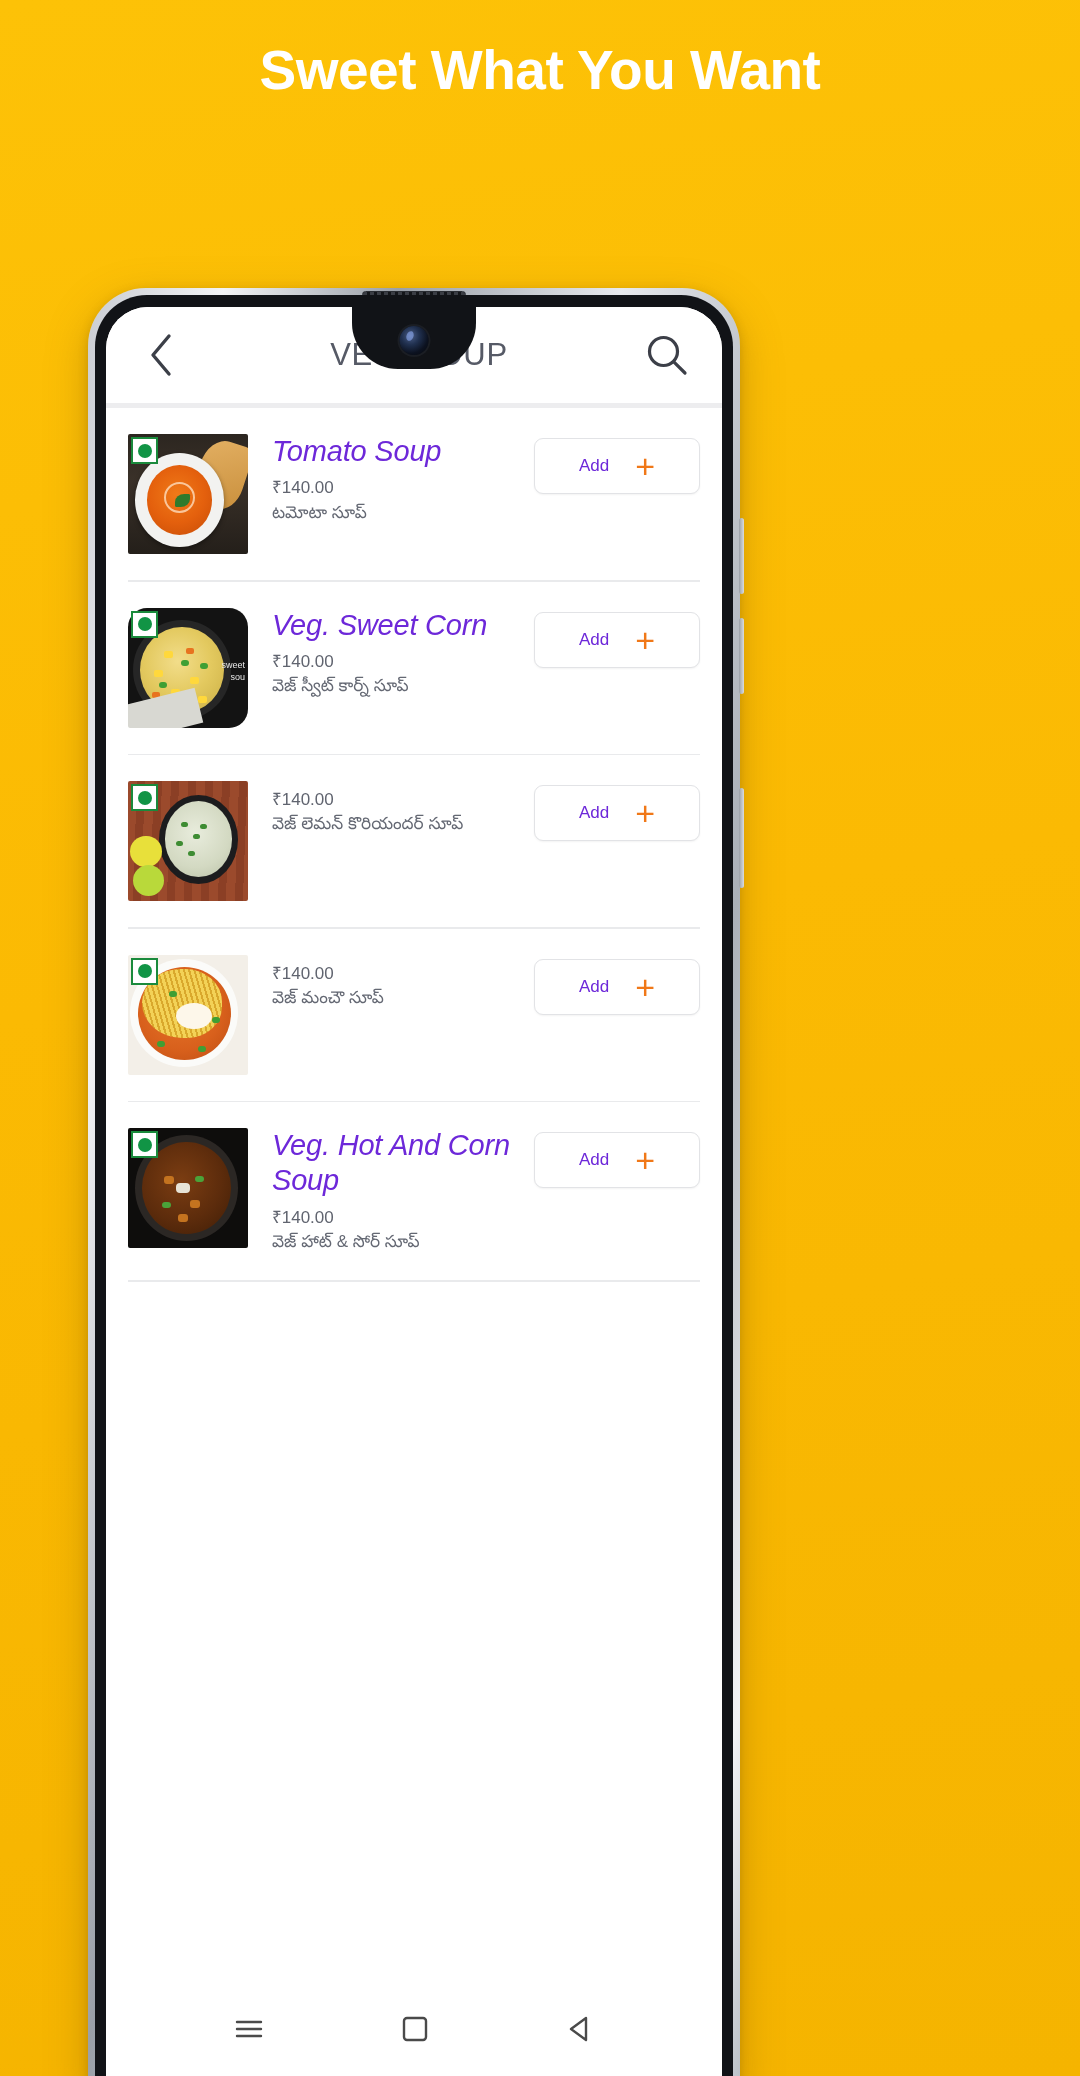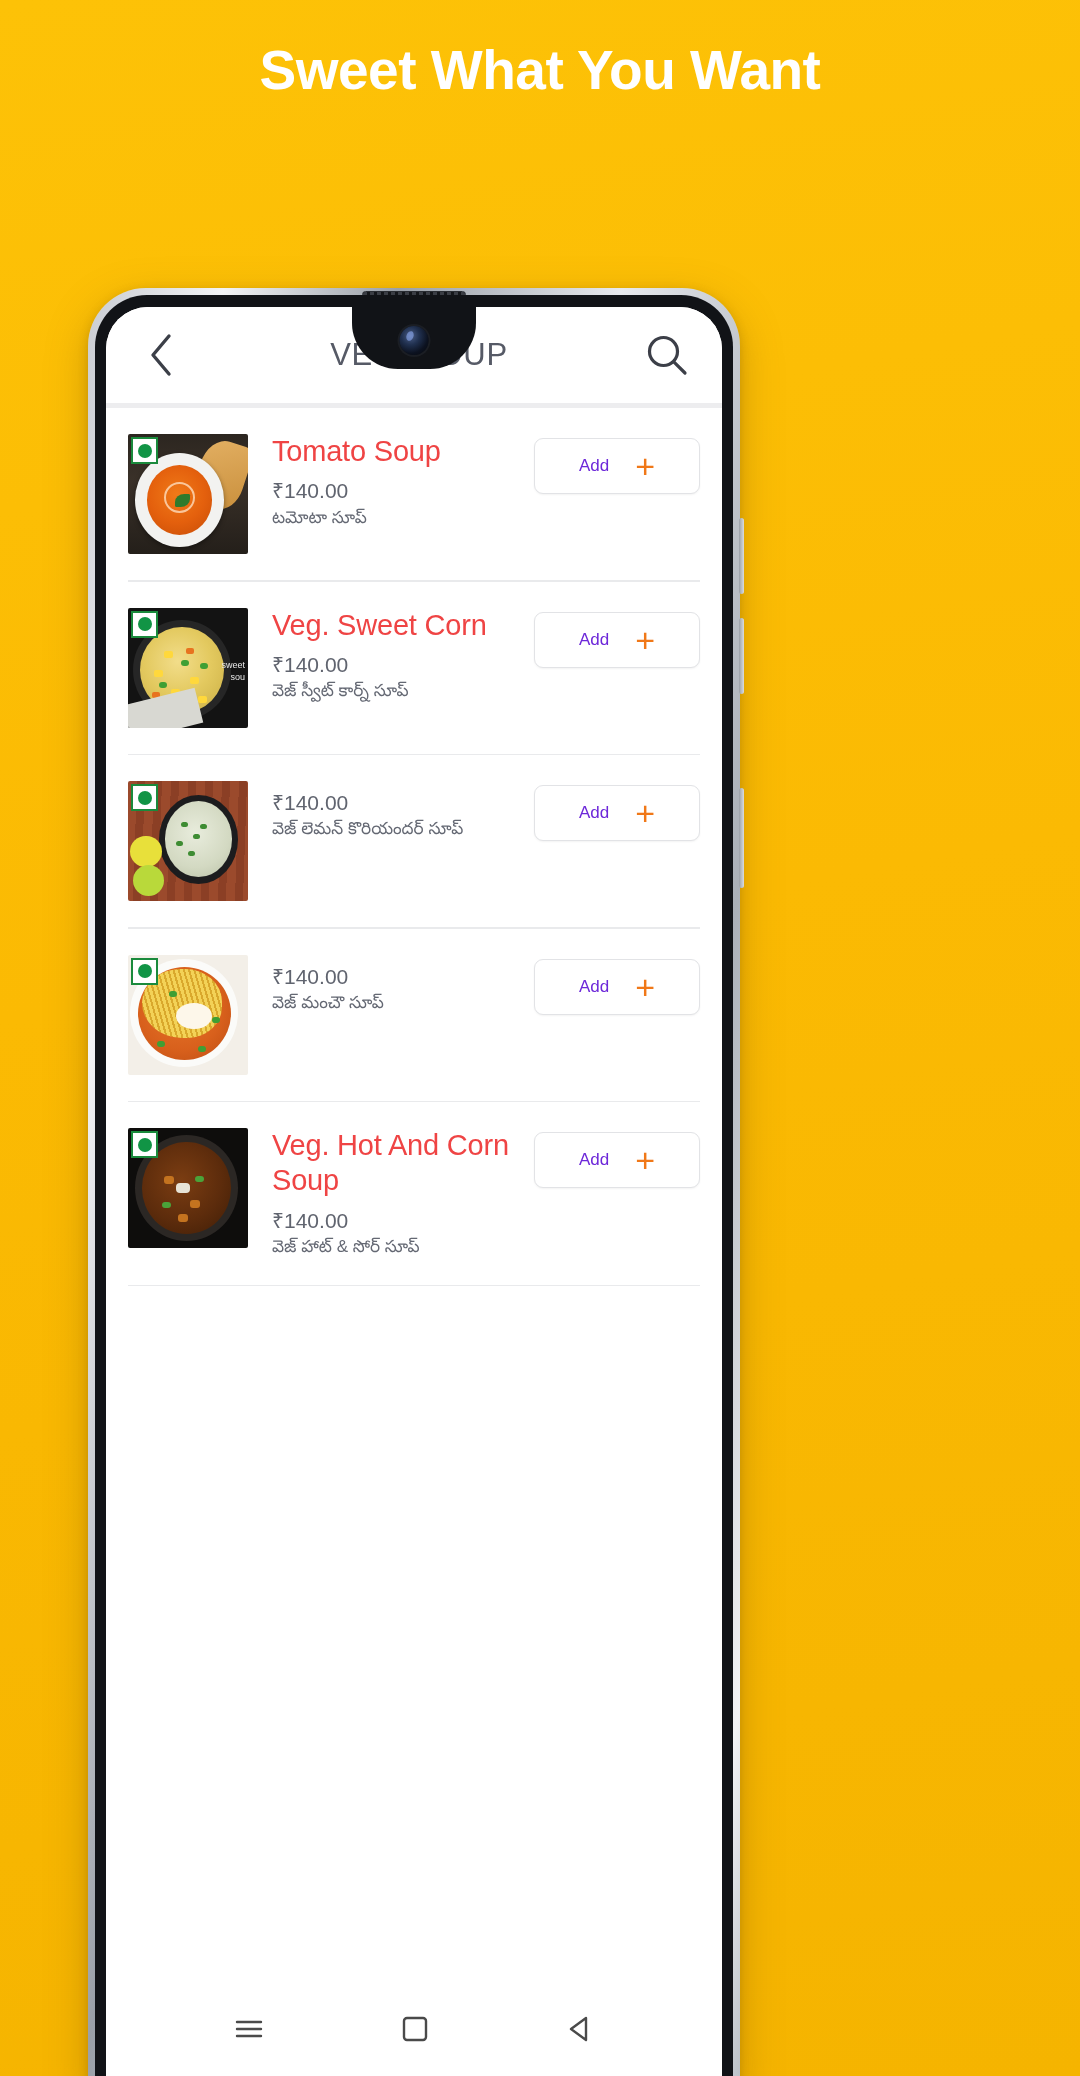--- a/index.html
+++ b/index.html
@@ -138,26 +138,27 @@
     z-index:4;
   }
   .veg-dot { width:14px; height:14px; border-radius:50%; background:#119445; }
 
   .row-mid {
     flex:1 1 auto;
     padding:0 10px 0 24px;
     min-width:0;
   }
   .item-name {
-    font-size:29px; color:#ef4444; font-weight:400;
+    font-size:29px; color:#6d28d9; font-weight:400;
     line-height:1.22;
     letter-spacing:-.2px;
+    font-style:italic;
   }
   .item-price {
-    font-size:21px; color:#60646f; margin-top:9px; line-height:1.2;
+    font-size:17px; color:#60646f; margin-top:9px; line-height:1.2;
   }
   .item-native {
     font-size:17px; color:#646873; margin-top:3px; line-height:1.35;
   }
   .add-btn {
     flex:0 0 auto;
     width:166px; height:56px; margin-top:4px;
     border:1.5px solid #e2e3e6;
     border-radius:9px;
     background:#ffffff;
@@ -204,21 +205,21 @@
     position:absolute; left:39%; top:50%; width:13%; height:11%;
     border-radius:60% 10% 60% 10%; background:#2f7a2c;
   }
   .art-tomato .bread {
     position:absolute; right:2%; top:6%; width:40%; height:56%;
     background:linear-gradient(150deg,#e3b063,#c98f3c);
     border-radius:44% 20% 38% 28%;
     transform:rotate(18deg);
   }
 
-  .art-corn { background:#131313; }
+  .art-corn { background:#131313;border-radius:19px; }
   .art-corn .pan {
     position:absolute; left:4%; top:10%; width:82%; height:84%;
     border-radius:50%; background:#262626;
   }
   .art-corn .soup {
     position:absolute; left:10%; top:16%; width:70%; height:72%;
     border-radius:50%;
     background:radial-gradient(circle at 45% 40%, #f2dd8a 0%, #e3c95f 48%, #c9ad43 100%);
   }
   .art-corn .kern { position:absolute; width:9px; height:7px; border-radius:2px; background:#ffd83c; }

